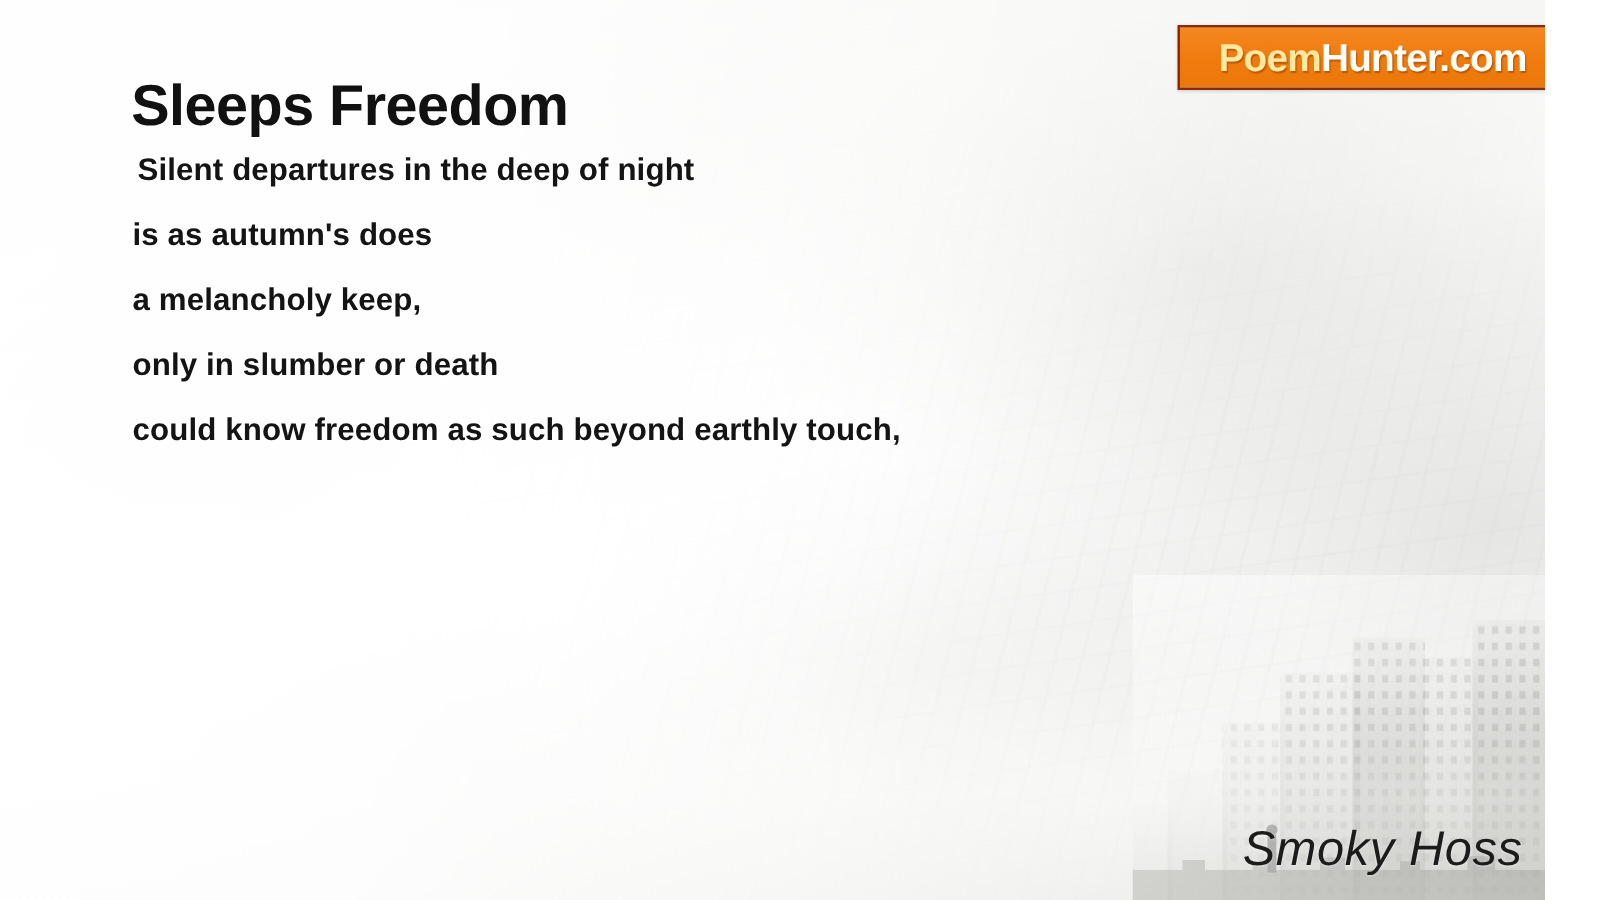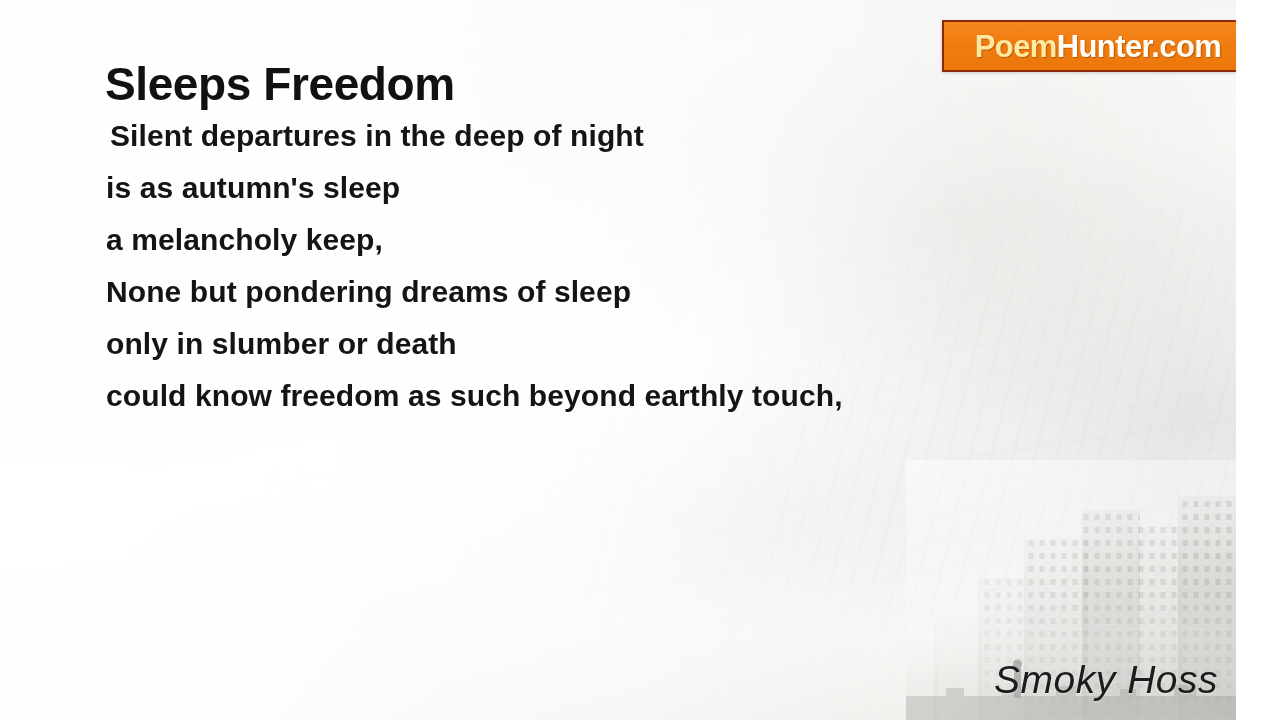--- a/index.html
+++ b/index.html
@@ -120,21 +120,21 @@
   }
 
   #poem-body {
     position: absolute;
     left: 106px;
     top: 110px;
     width: 820px;
   }
 
   .poem-line {
-    font-size: 30px;
+    font-size: 25px;
     font-weight: bold;
     color: #141414;
     line-height: 52px;
     height: 52px;
     white-space: nowrap;
     letter-spacing: 0.1px;
     text-shadow: 0 1px 0 rgba(255,255,255,0.5);
   }
   .poem-line.indented { padding-left: 4px; }
 
@@ -250,23 +250,22 @@
 
   <div id="bg-ground"></div>
   <div class="bg-layer" id="bg-fog"></div>
 
   <div id="content">
 
     <h1 id="poem-title">Sleeps Freedom</h1>
 
     <div id="poem-body">
       <div class="poem-line indented">Silent departures in the deep of night</div>
-      <div class="poem-line">is as autumn's sleep</div>
+      <div class="poem-line">is as autumn's does</div>
       <div class="poem-line">a melancholy keep,</div>
-      <div class="poem-line">None but pondering dreams of sleep</div>
       <div class="poem-line">only in slumber or death</div>
       <div class="poem-line">could know freedom as such beyond earthly touch,</div>
     </div>
 
     <div id="site-logo">
       <span id="site-logo-text"><span id="logo-word-poem">Poem</span><span id="logo-word-hunter">Hunter.com</span></span>
     </div>
 
     <div id="author-name">Smoky Hoss</div>
 

